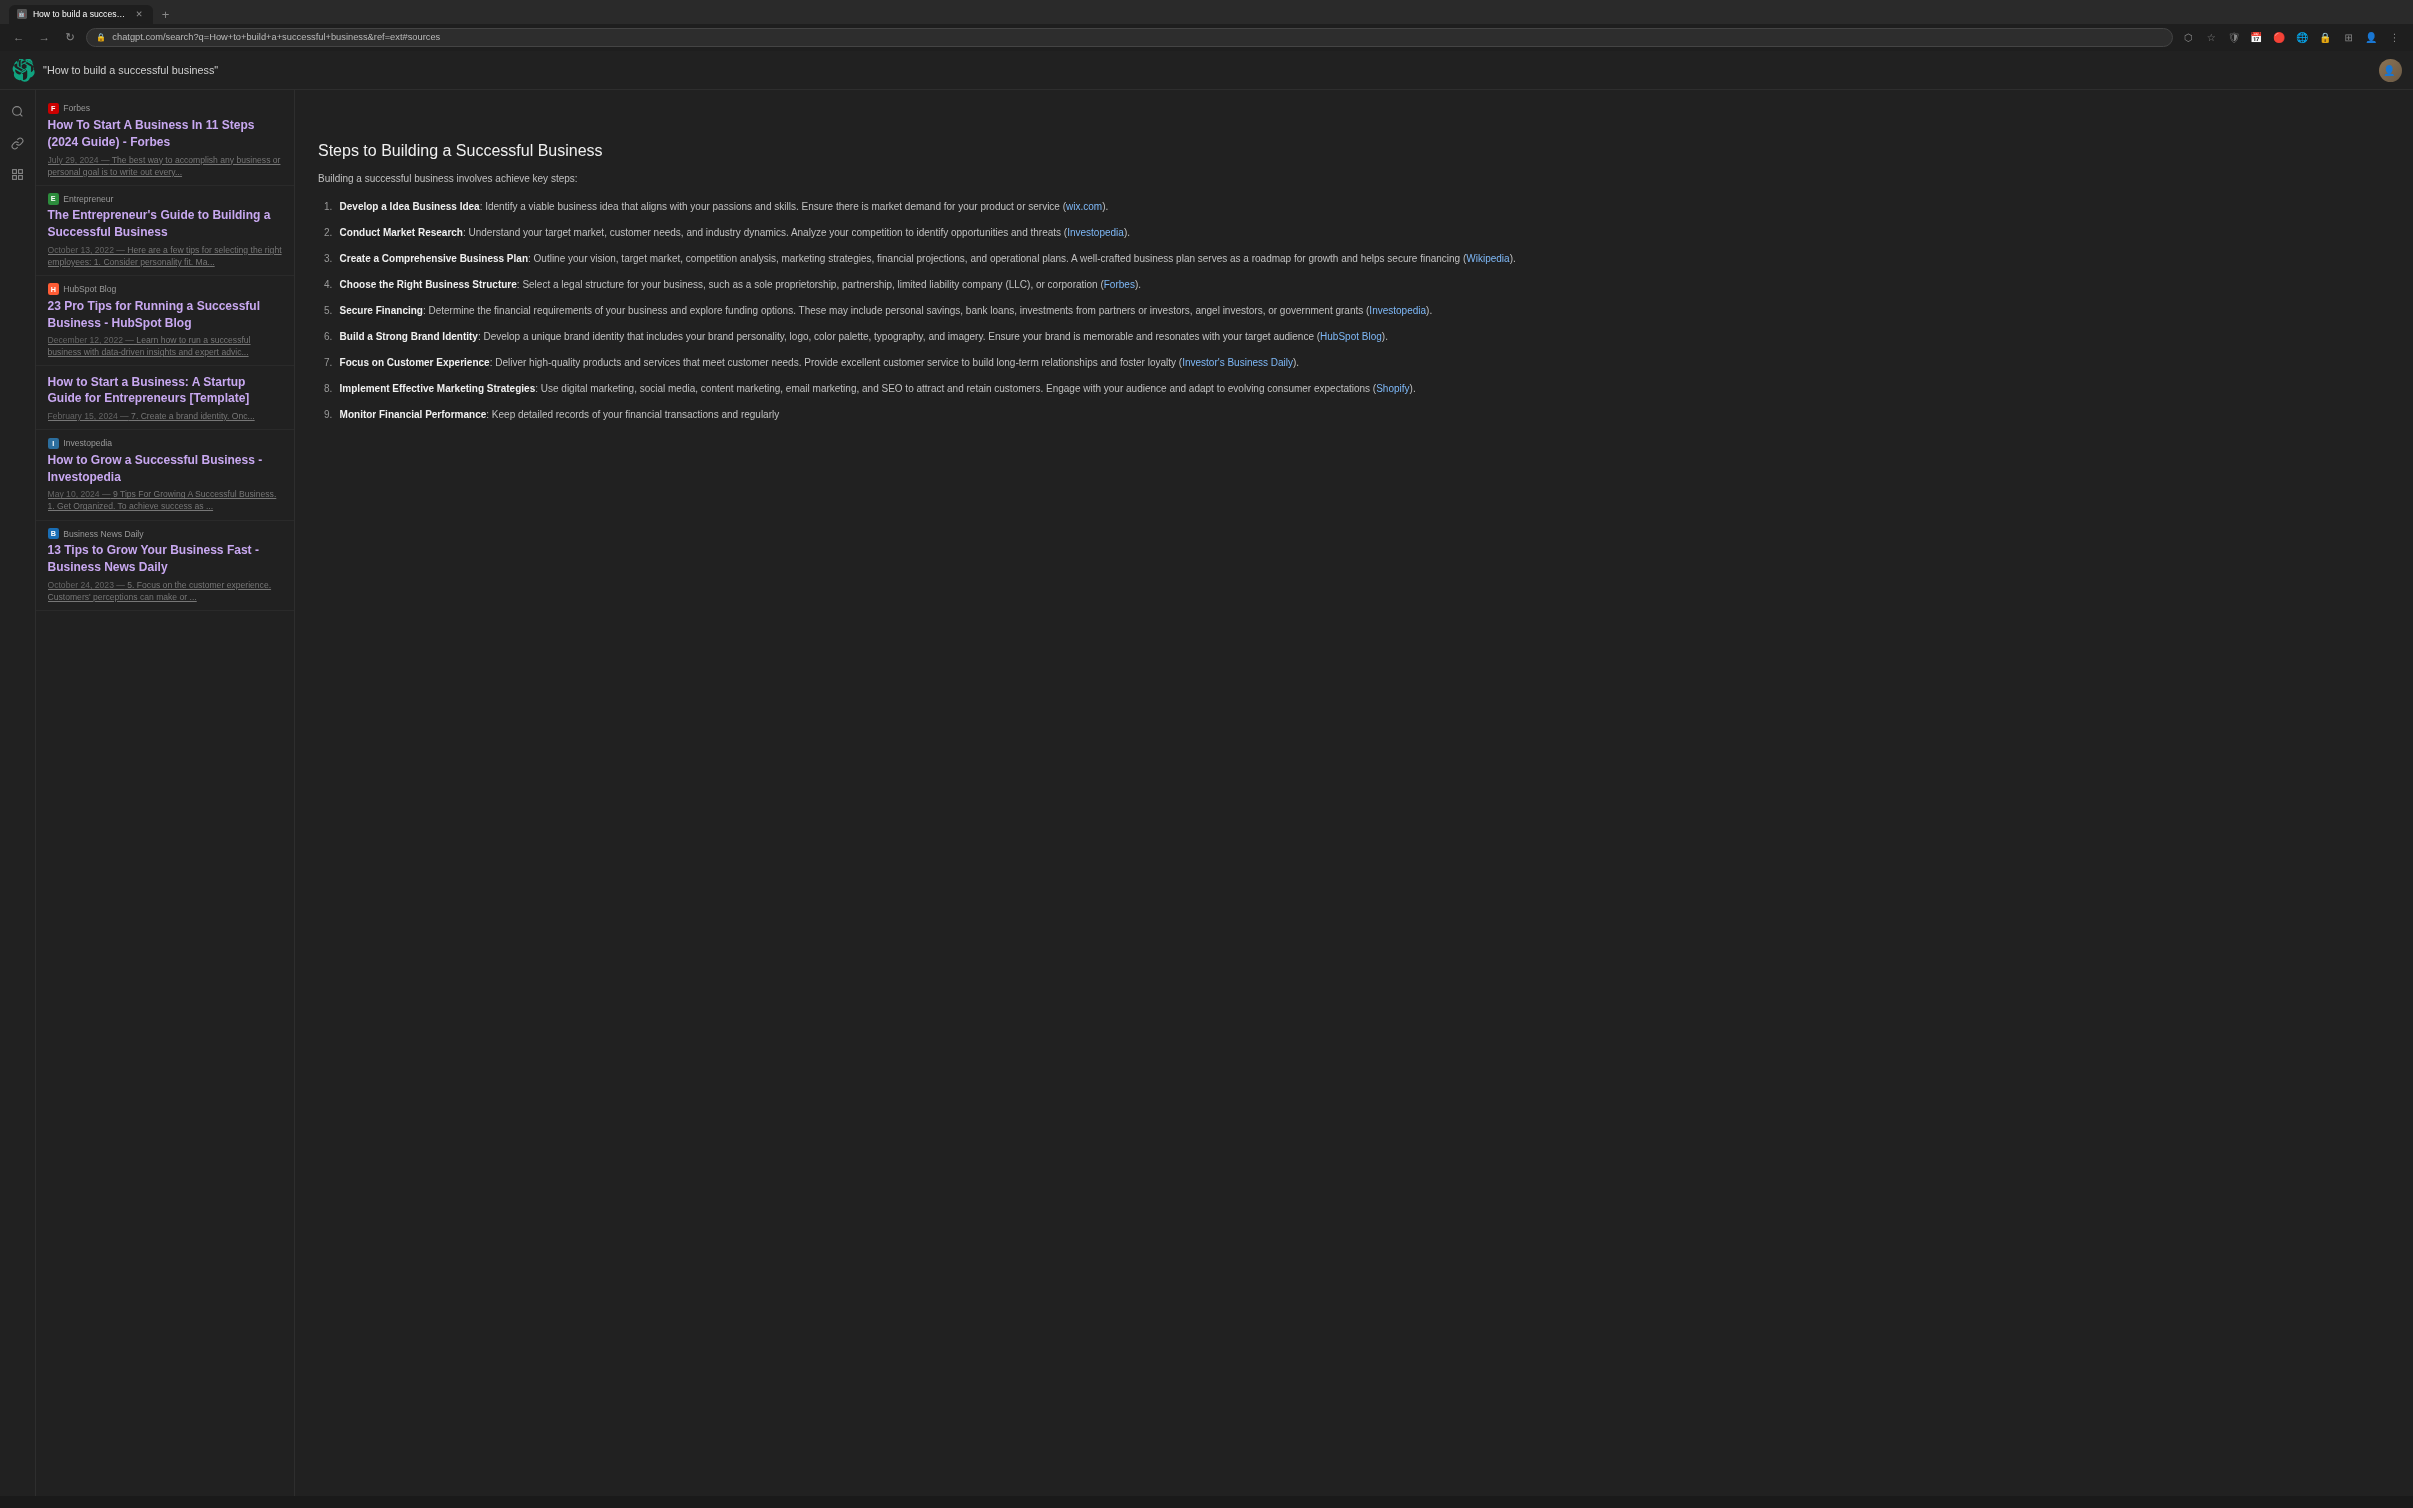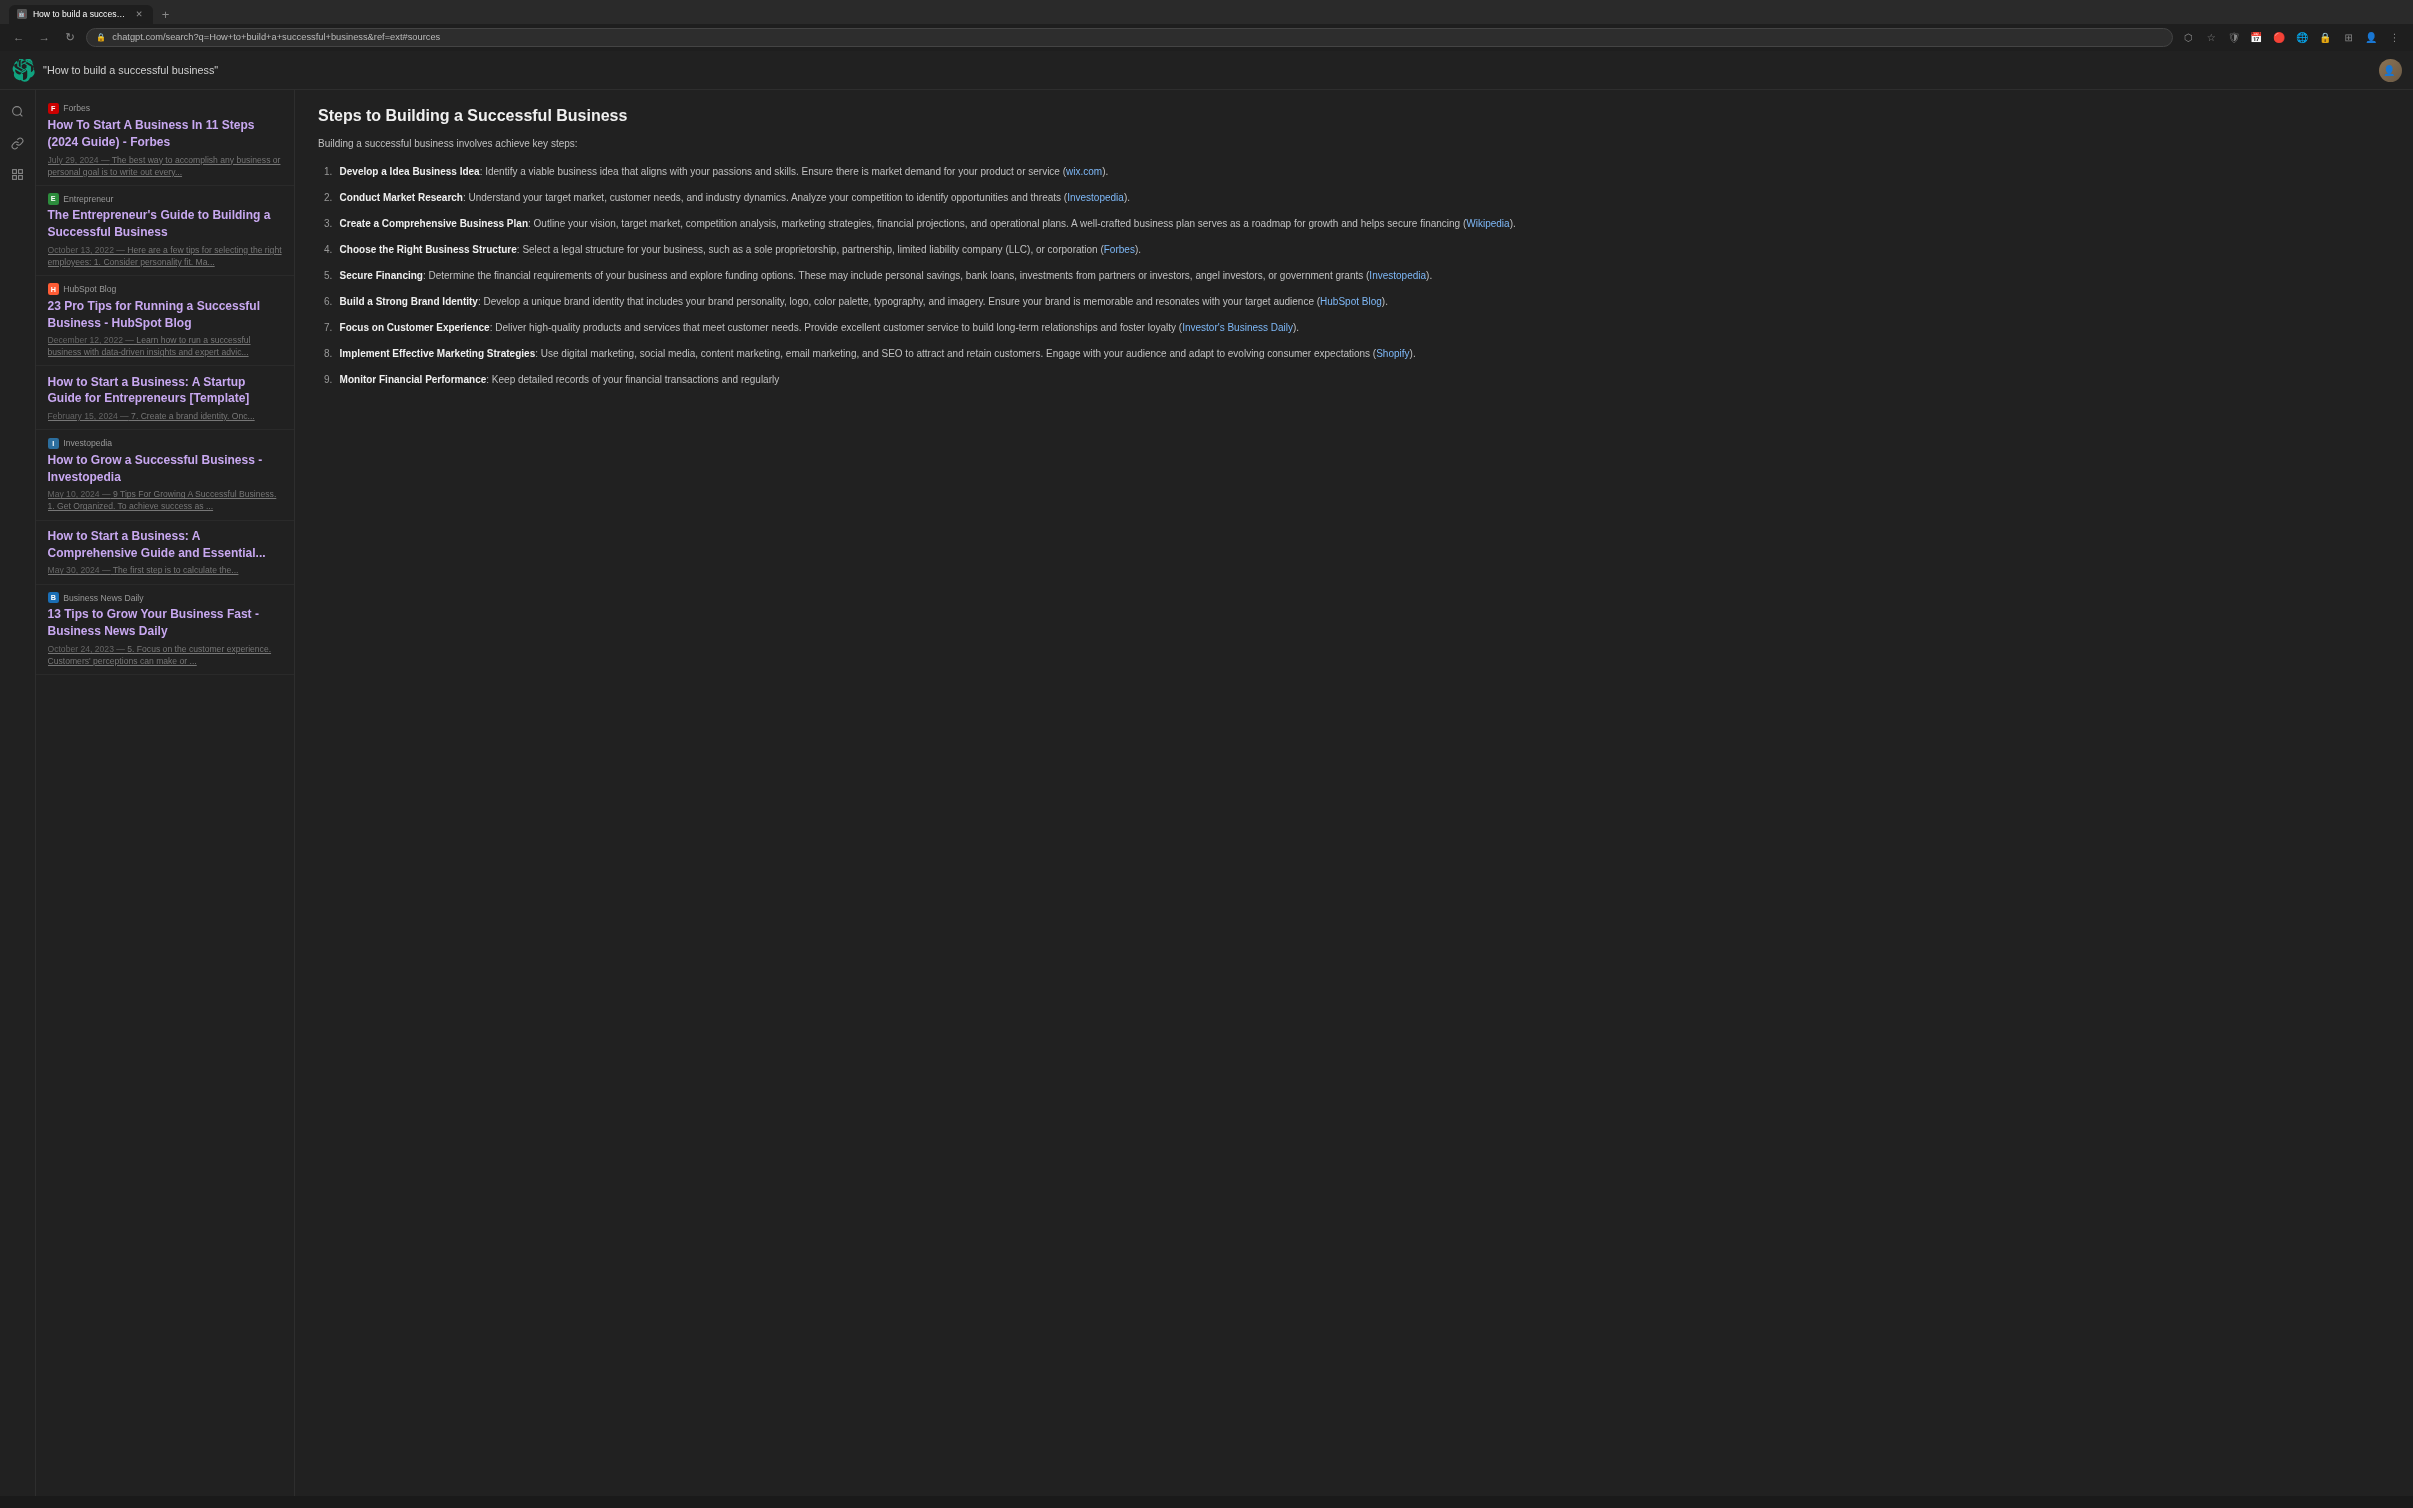--- a/index.html
+++ b/index.html
@@ -267,23 +267,24 @@
       overflow-y: auto;
       padding: 17px 23px;
       background: #212121;
     }
     .content-area::-webkit-scrollbar { width: 5.7px; }
     .content-area::-webkit-scrollbar-track { background: transparent; }
     .content-area::-webkit-scrollbar-thumb { background: #444; border-radius: 2.9px; }
 
     .content-title {
       font-size: 16px;
-      font-weight: 700;
+      font-weight: 400;
       color: #f0f0f0;
       margin-bottom: 11.5px;
+      margin-top: 35px;
     }
     .content-intro {
       font-size: 10px;
       color: #c0c0c0;
       line-height: 1.6;
       margin-bottom: 11.5px;
     }
     .content-list {
       list-style: none;
       padding: 0;
@@ -469,27 +470,20 @@
         <div class="source-favicon" style="background:#2c6e9e;">I</div>
         <span class="source-name">Investopedia</span>
       </div>
     <div class="result-title">How to Grow a Successful Business - Investopedia</div>
     <p class="result-snippet">
       <span class="result-date">May 10, 2024 —</span> 9 Tips For Growing A Successful Business. 1. Get Organized. To achieve success as ...
     </p>
   </div>
         <div class="result-item">
 
-    <div class="result-title">How to Start a Business: A Comprehensive Guide and Essential...</div>
-    <p class="result-snippet">
-      <span class="result-date">May 30, 2024 —</span> The first step is to calculate the...
-    </p>
-  </div>
-        <div class="result-item">
-
       <div class="result-source">
         <div class="source-favicon" style="background:#1a6eb5;">B</div>
         <span class="source-name">Business News Daily</span>
       </div>
     <div class="result-title">13 Tips to Grow Your Business Fast - Business News Daily</div>
     <p class="result-snippet">
       <span class="result-date">October 24, 2023 —</span> 5. Focus on the customer experience. Customers' perceptions can make or ...
     </p>
   </div>
       </div>

